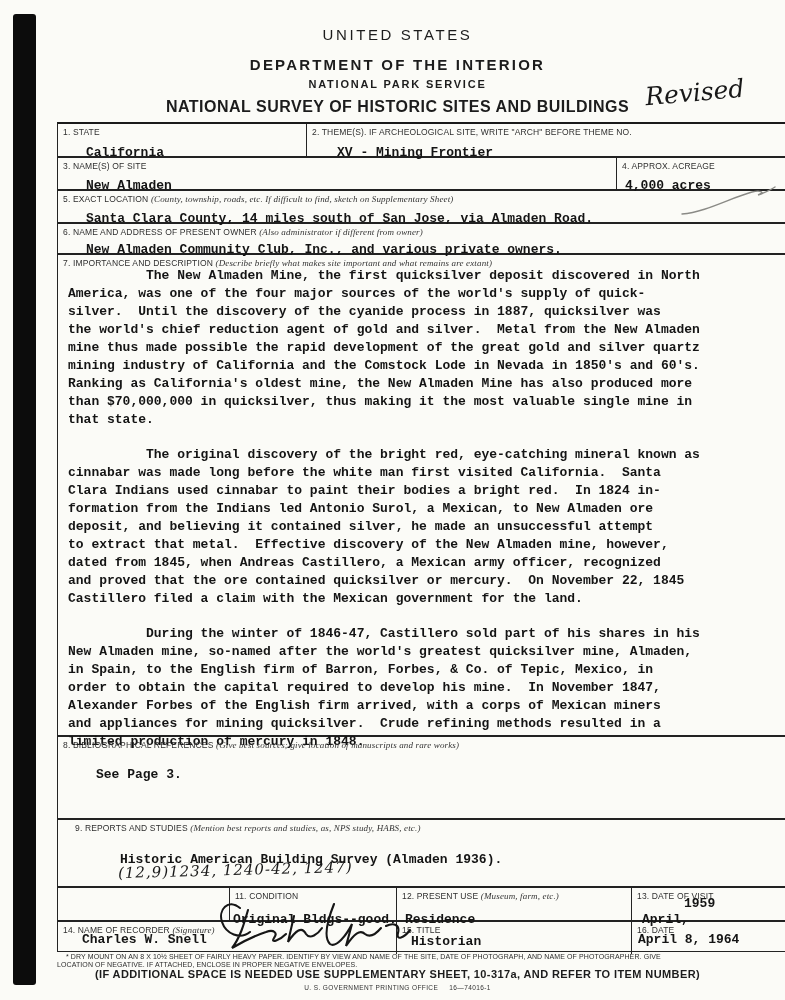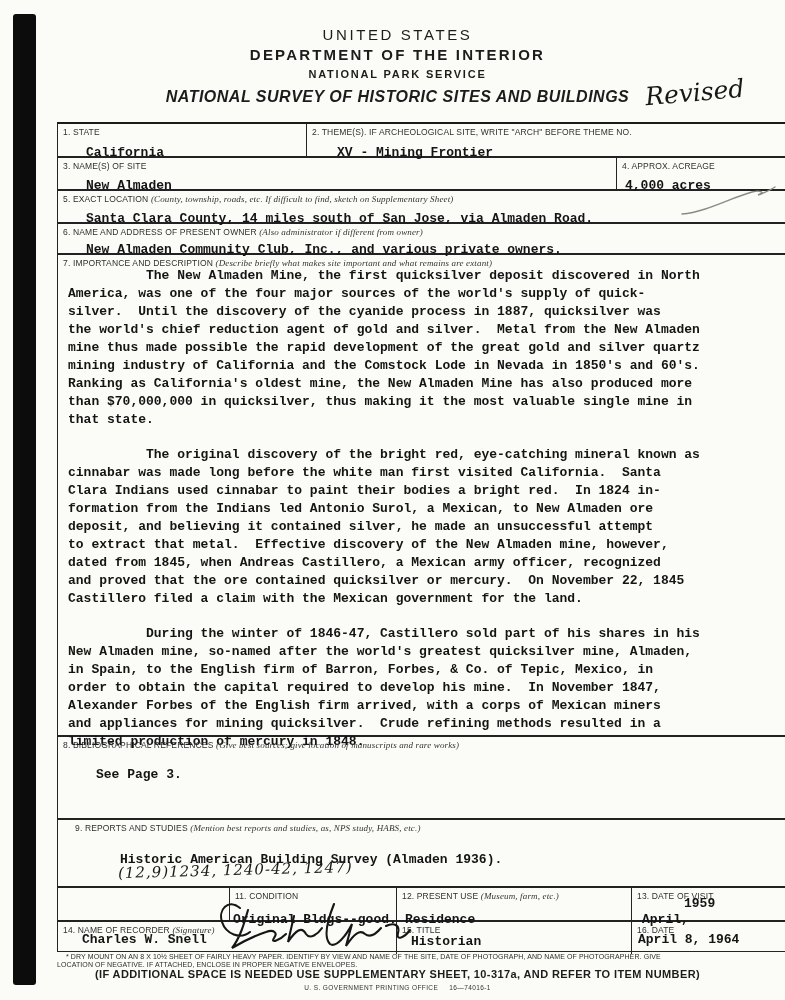--- a/index.html
+++ b/index.html
@@ -3,23 +3,23 @@
 <meta charset="utf-8">
 <style>
   html,body{margin:0;padding:0;background:#e8e8e4;}
   .page{position:relative;width:785px;height:1000px;background:#fbfbf7;
         font-family:"Liberation Sans",sans-serif;color:#1c1c1c;overflow:hidden;}
   .scanbar{position:absolute;left:13px;top:14px;width:23px;height:971px;
            background:#0c0c0c;border-radius:3px;}
   
   .hdr{position:absolute;left:57px;top:26px;width:681px;text-align:center;}
   .h1{font-size:15px;font-weight:normal;letter-spacing:2.6px;}
-  .h2{font-size:15px;font-weight:bold;letter-spacing:2.2px;margin-top:3px;}
+  .h2{font-size:15px;font-weight:bold;letter-spacing:2.2px;margin-top:13px;}
   .h3{font-size:11px;font-weight:bold;letter-spacing:1.8px;margin-top:5px;}
-  .h4{font-size:16px;font-weight:bold;letter-spacing:.5px;margin-top:8px;font-style:italic;}
+  .h4{font-size:16px;font-weight:bold;letter-spacing:.5px;margin-top:8px;}
   .revised{position:absolute;left:645px;top:78px;font-family:"DejaVu Serif",serif;
            font-style:italic;font-size:25px;transform:rotate(-5deg);color:#121212;}
   
   .tbl{position:absolute;left:57px;top:122px;width:748px;height:830px;
        border:1.5px solid #242424;border-top:2px solid #1a1a1a;box-sizing:border-box;}
   .row{position:absolute;left:0;width:100%;border-bottom:2px solid #222;box-sizing:border-box;}
   .cell{position:absolute;top:0;bottom:0;box-sizing:border-box;}
   .cell.bl{border-left:1.5px solid #242424;}
   .lbl{padding:3px 2px 0 5px;font-size:8.5px;letter-spacing:.15px;color:#2e2e2e;white-space:nowrap;}
   .note{font-family:"Liberation Serif",serif;font-style:italic;font-size:9px;color:#333;}

